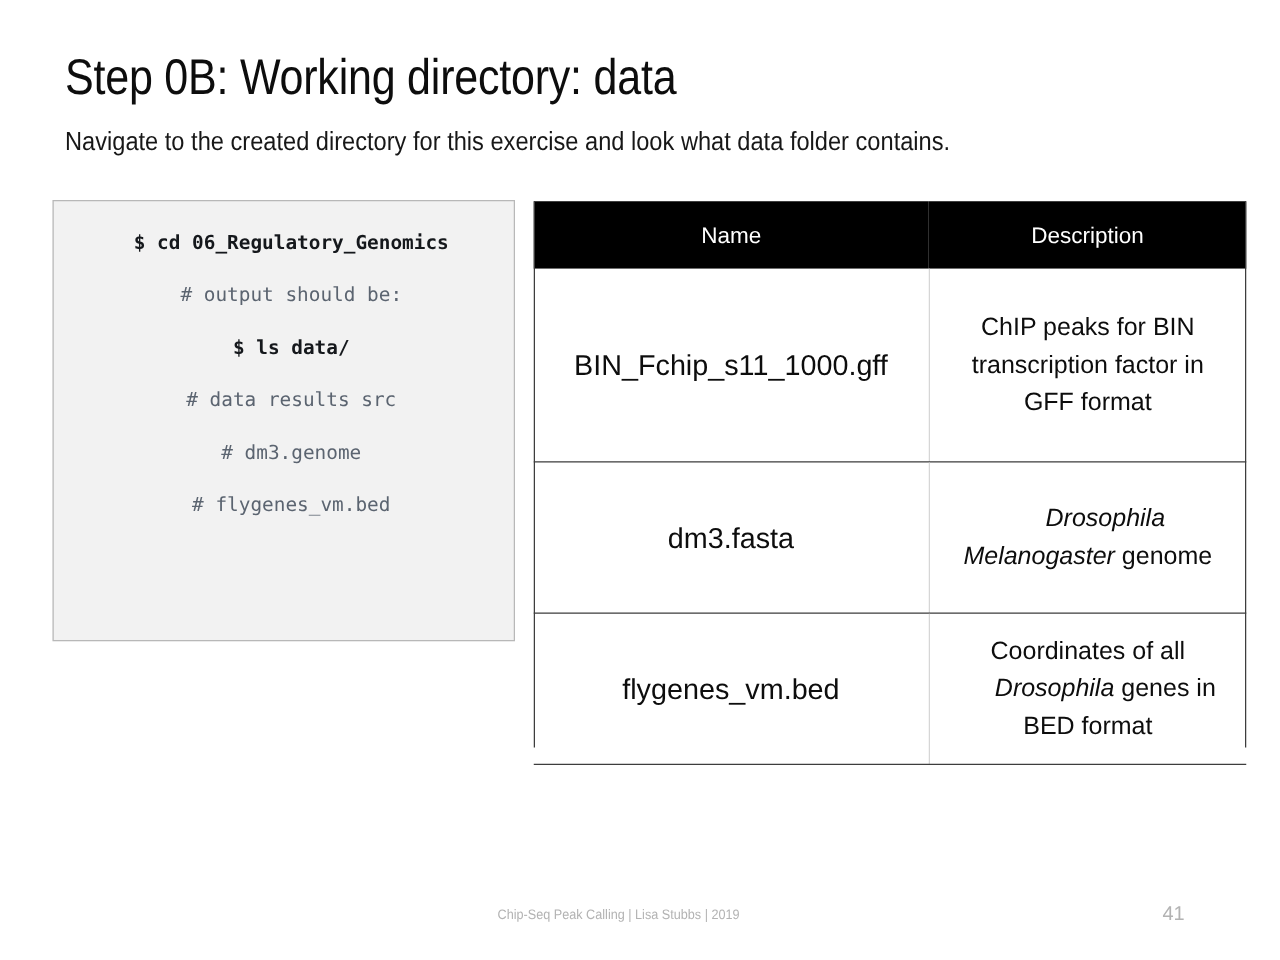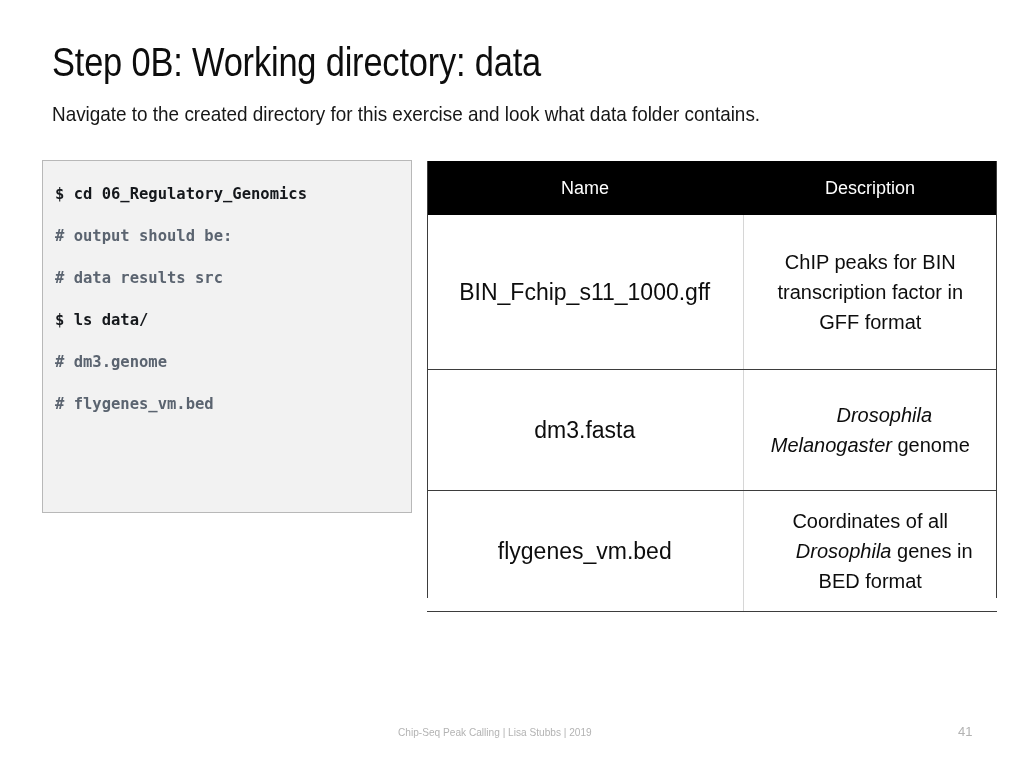--- a/index.html
+++ b/index.html
@@ -60,28 +60,29 @@
     box-sizing: border-box;
     padding: 12px 0 0 12px;
   }
   .code-line {
     font-family: "DejaVu Sans Mono", monospace;
     font-size: 15.5px;
     line-height: 42px;
     height: 42px;
     white-space: pre;
     letter-spacing: 0px;
+    text-align: center;
   }
   .code-line.cmd {
     color: #15181c;
     font-weight: 700;
   }
   .code-line.comment {
     color: #5b6470;
-    font-weight: 700;
+    font-weight: 400;
   }
 
   
   .file-table {
     position: absolute;
     left: 427px;
     top: 161px;
     width: 570px;
     border-collapse: collapse;
     table-layout: fixed;
@@ -151,42 +152,42 @@
     top: 724px;
     font-size: 11px;
     line-height: 16px;
     color: #b3b3b3;
     transform: scaleX(0.92);
     transform-origin: left center;
     white-space: nowrap;
   }
   .footer-page {
     position: absolute;
-    left: 958px;
+    left: 930px;
     top: 724px;
-    font-size: 13px;
+    font-size: 16px;
     line-height: 16px;
     color: #b3b3b3;
     white-space: nowrap;
   }
 </style>
 </head>
 <body>
 
 <div class="slide">
 
   <div class="slide-title">Step 0B: Working directory: data</div>
 
   <div class="slide-subtitle">Navigate to the created directory for this exercise and look what data folder contains.</div>
 
   <div class="code-block">
     <div class="code-line cmd">$ cd 06_Regulatory_Genomics</div>
     <div class="code-line comment"># output should be:</div>
+    <div class="code-line cmd">$ ls data/</div>
     <div class="code-line comment"># data results src</div>
-    <div class="code-line cmd">$ ls data/</div>
     <div class="code-line comment"># dm3.genome</div>
     <div class="code-line comment"># flygenes_vm.bed</div>
   </div>
 
   <table class="file-table">
     <colgroup>
       <col class="col-name">
       <col class="col-desc">
     </colgroup>
     <thead>

